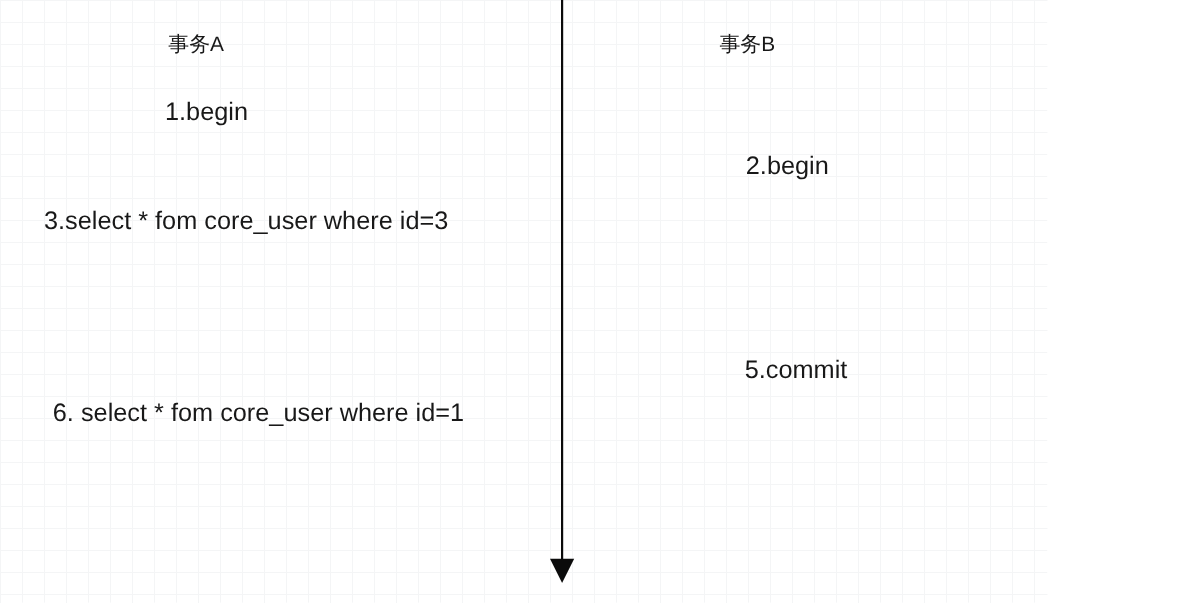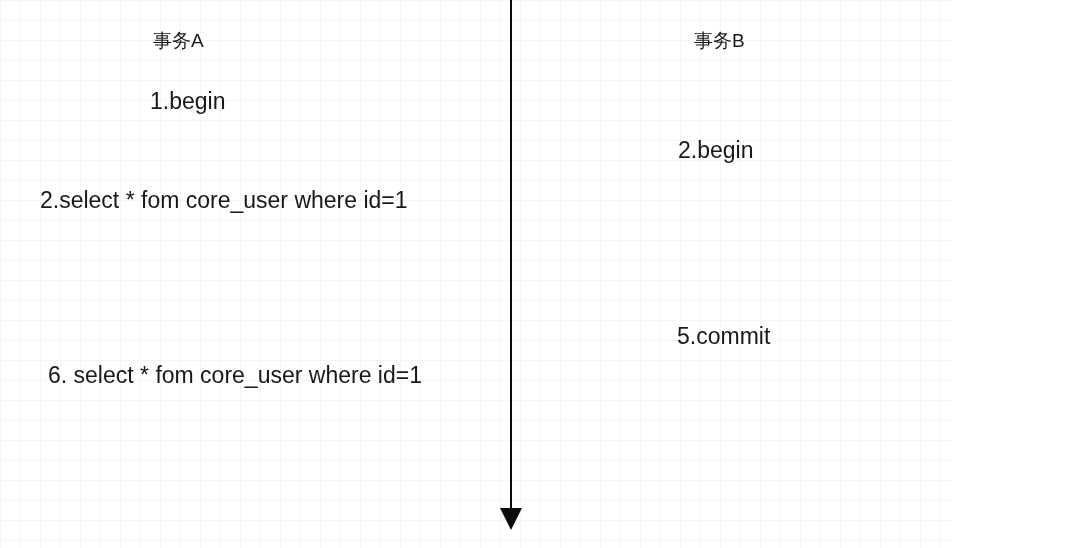--- a/index.html
+++ b/index.html
@@ -62,38 +62,38 @@
     border-top: 22px solid #0b0b0b;
   }
 
   
   .col-a-head { left: 153px; top: 30px; }
   .a-step-1   { left: 150px; top: 90px; }
   .a-step-3   { left: 40px;  top: 189px; }
   .a-step-6   { left: 38px;  top: 364px; margin-left: 10px; }
 
   
-  .col-b-head { left: 694px; top: 30px; }
+  .col-b-head { left: 654px; top: 30px; }
   .b-step-2   { left: 678px; top: 139px; }
   .b-step-4   { left: 562px; top: 249px; }
   .b-step-5   { left: 677px; top: 325px; }
 </style>
 </head>
 <body>
 
 <div id="canvas">
 
   <div id="timeline"></div>
   <div id="timeline-arrowhead"></div>
 
   <div class="note header-label col-a-head">事务A</div>
 
   <div class="note a-step-1">1.begin</div>
 
-  <div class="note a-step-3">2.select * fom core_user where id=1</div>
+  <div class="note a-step-3">3.select * fom core_user where id=3</div>
 
   <div class="note a-step-6">6. select * fom core_user where id=1</div>
 
   <div class="note header-label col-b-head">事务B</div>
 
   <div class="note b-step-2">2.begin</div>
 
 
   <div class="note b-step-5">5.commit</div>
 

